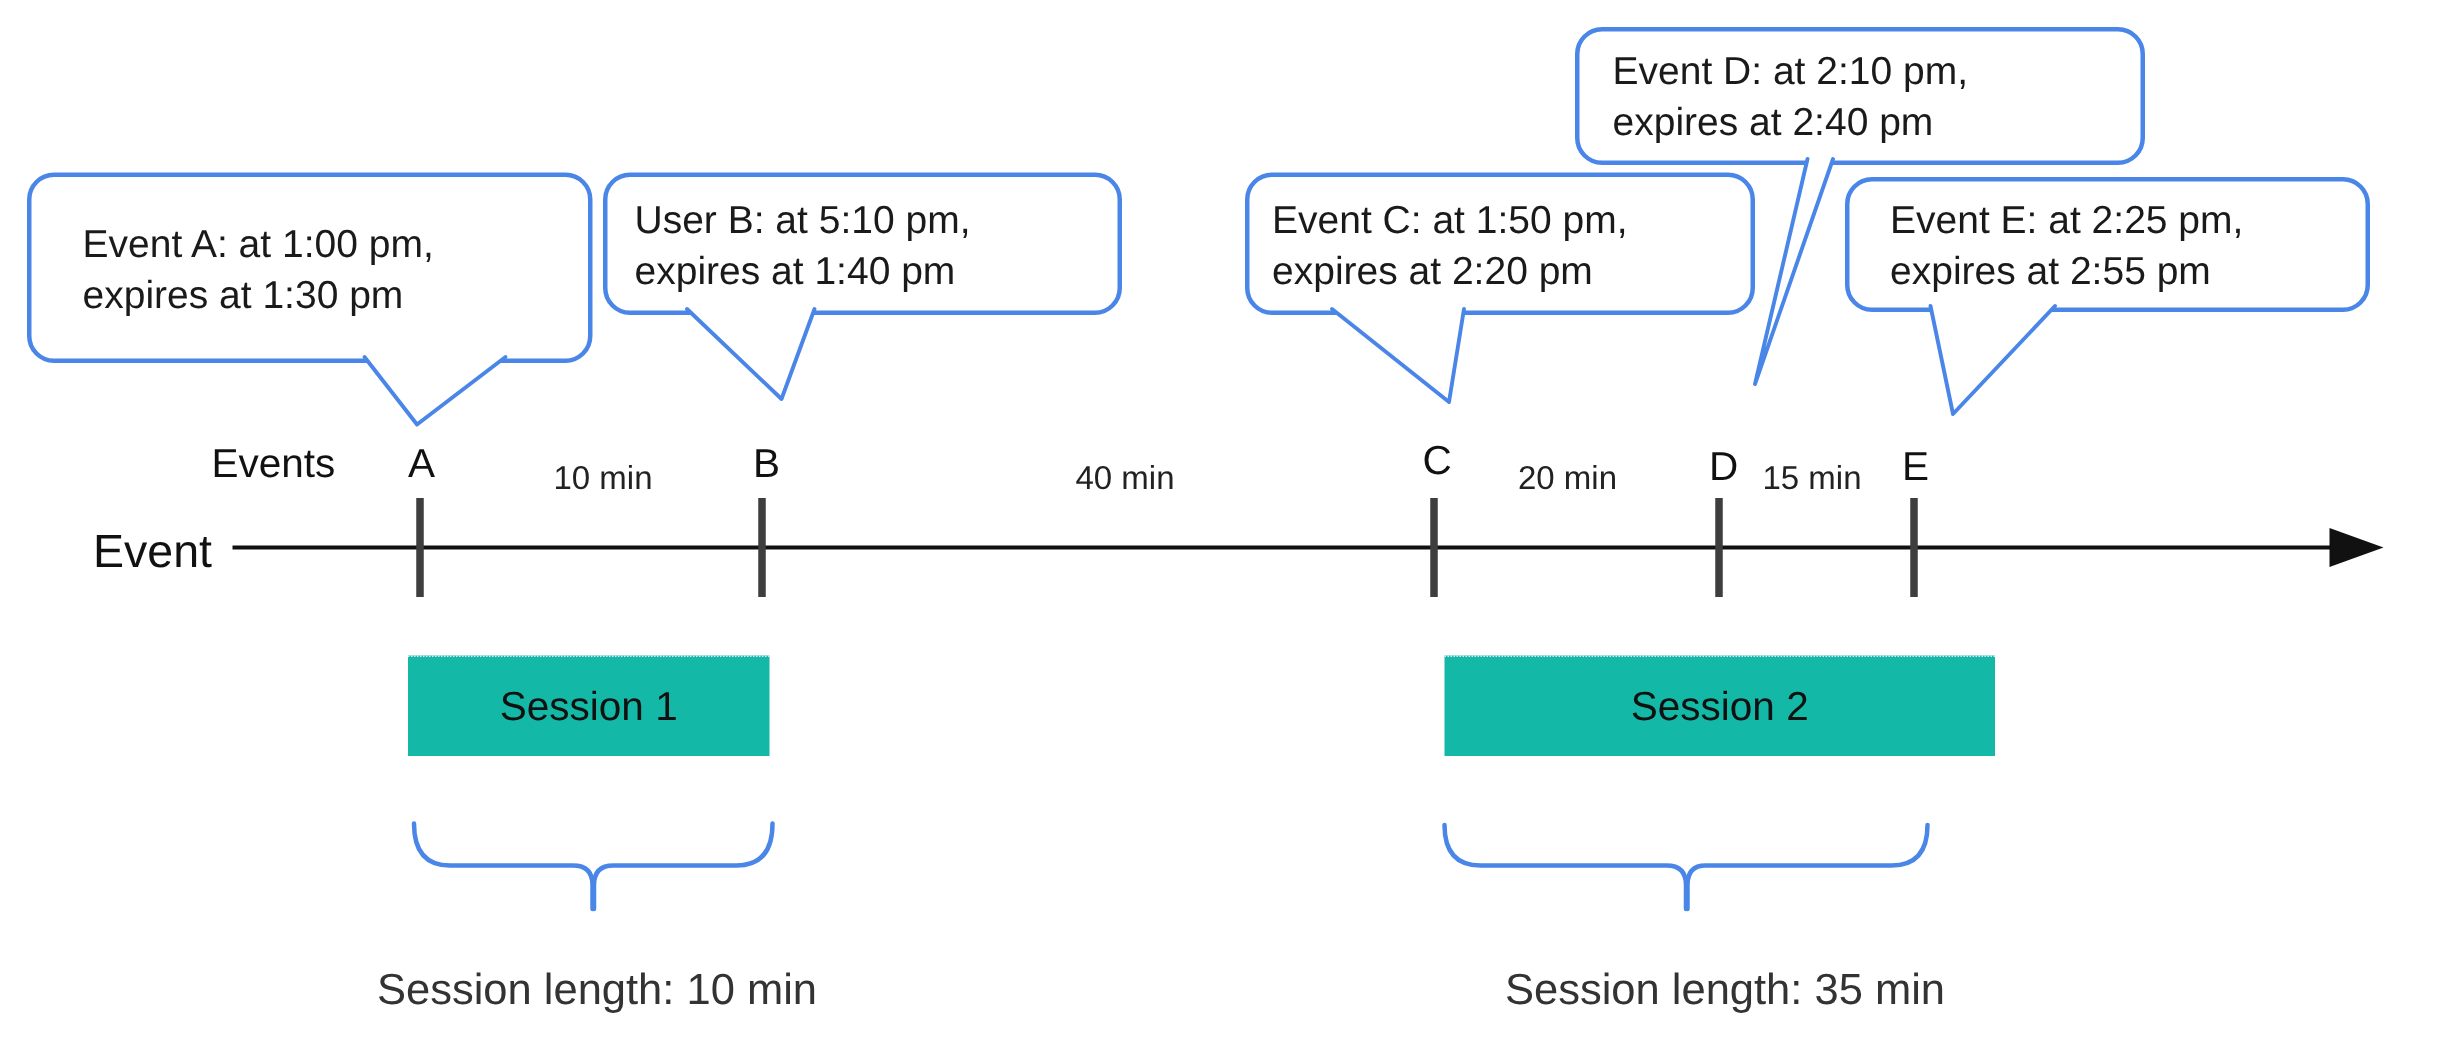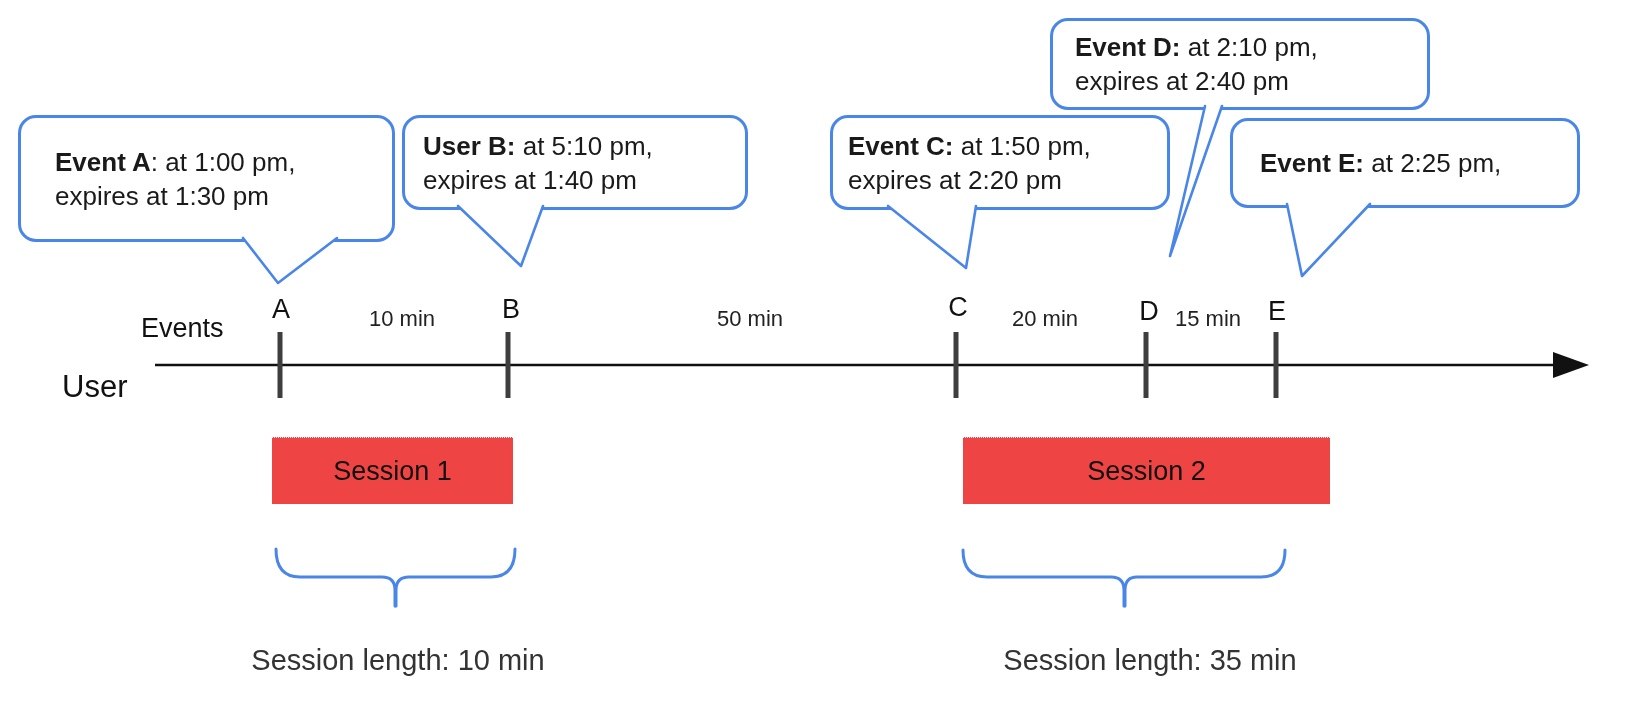--- a/index.html
+++ b/index.html
@@ -6,46 +6,46 @@
   #canvas{
     position:relative;width:1634px;height:702px;background:#ffffff;overflow:hidden;
     font-family:"Liberation Sans","DejaVu Sans",sans-serif;color:#111;
   }
   
   .bubble{
     position:absolute;background:#fff;border:3px solid #4a86e8;border-radius:18px;
     box-sizing:border-box;display:flex;flex-direction:column;justify-content:center;
     font-size:26px;line-height:34px;color:#1a1a1a;z-index:2;
   }
-  .bubble .b{font-weight:bold;margin-top:42px;}
+  .bubble .b{font-weight:normal;margin-top:42px;}
   #bubble-a{left:18px;top:115px;width:377px;height:127px;padding-left:34px;}
   #bubble-b{left:402px;top:115px;width:346px;height:95px;padding-left:18px;}
   #bubble-c{left:830px;top:115px;width:340px;height:95px;padding-left:15px;}
   #bubble-d{left:1050px;top:18px;width:380px;height:92px;padding-left:22px;}
   #bubble-e{left:1230px;top:118px;width:350px;height:90px;padding-left:27px;}
   
   #overlay{position:absolute;left:0;top:0;width:1634px;height:702px;z-index:3;pointer-events:none;}
   
-  .lbl{position:absolute;z-index:4;white-space:nowrap;margin-top:19px;}
+  .lbl{position:absolute;z-index:4;white-space:nowrap;}
   #user-label{left:62px;top:350px;font-size:31px;}
   #events-label{left:141px;top:294px;font-size:27px;}
   .letter{position:absolute;transform:translateX(-50%);font-size:27px;z-index:4;white-space:nowrap;}
   #letter-a{left:281px;top:294px;}
   #letter-b{left:511px;top:294px;}
   #letter-c{left:958px;top:292px;}
   #letter-d{left:1149px;top:296px;}
   #letter-e{left:1277px;top:296px;}
   .interval{position:absolute;transform:translateX(-50%);font-size:22px;color:#222;z-index:4;white-space:nowrap;text-align:right;}
   #int-1{left:402px;top:306px;}
   #int-2{left:750px;top:306px;}
   #int-3{left:1045px;top:306px;}
   #int-4{left:1208px;top:306px;}
   
   .session{
-    position:absolute;background:#ef4444;display:flex;align-items:center;justify-content:center;
+    position:absolute;background:#14b8a6;display:flex;align-items:center;justify-content:center;
     font-size:27px;color:#111;z-index:1;border-top:1px dotted #dfe7f7;text-align:center;
   }
   #session-1{left:272px;top:437px;width:241px;height:66px;}
   #session-2{left:963px;top:437px;width:367px;height:66px;}
   .slen{position:absolute;transform:translateX(-50%);font-size:29px;color:#333;z-index:4;white-space:nowrap;}
   #slen-1{left:398px;top:644px;}
   #slen-2{left:1150px;top:644px;}
 </style>
 </head>
 <body>
@@ -63,20 +63,21 @@
   <div class="bubble" id="bubble-c">
     <div><span class="b">Event C:</span><span> at 1:50 pm,</span></div>
     <div>expires at 2:20 pm</div>
   </div>
   <div class="bubble" id="bubble-d">
     <div><span class="b">Event D:</span><span> at 2:10 pm,</span></div>
     <div>expires at 2:40 pm</div>
   </div>
   <div class="bubble" id="bubble-e">
     <div><span class="b">Event E:</span><span> at 2:25 pm,</span></div>
+    <div>expires at 2:55 pm</div>
   </div>
 
   <div class="session" id="session-1">
     <span>Session 1</span>
   </div>
   <div class="session" id="session-2">
     <span>Session 2</span>
   </div>
 
   <svg id="overlay" viewBox="0 0 1634 702">
@@ -116,30 +117,30 @@
     <g fill="none" stroke="#4a86e8" stroke-width="3" stroke-linecap="round">
       <path d="M276,549 Q276,577 300,577 L382,577 Q395,577 395,590 L395,606"></path>
       <path d="M515,549 Q515,577 491,577 L409,577 Q396,577 396,590 L396,606"></path>
     </g>
     <g fill="none" stroke="#4a86e8" stroke-width="3" stroke-linecap="round">
       <path d="M963,550 Q963,577 987,577 L1111,577 Q1124,577 1124,590 L1124,606"></path>
       <path d="M1285,550 Q1285,577 1261,577 L1137,577 Q1125,577 1125,590 L1125,606"></path>
     </g>
   </svg>
 
-  <div class="lbl" id="user-label">User</div>
+  <div class="lbl" id="user-label">Event</div>
   <div class="lbl" id="events-label">Events</div>
 
   <div class="letter" id="letter-a">A</div>
   <div class="letter" id="letter-b">B</div>
   <div class="letter" id="letter-c">C</div>
   <div class="letter" id="letter-d">D</div>
   <div class="letter" id="letter-e">E</div>
 
   <div class="interval" id="int-1">10 min</div>
-  <div class="interval" id="int-2">50 min</div>
+  <div class="interval" id="int-2">40 min</div>
   <div class="interval" id="int-3">20 min</div>
   <div class="interval" id="int-4">15 min</div>
 
   <div class="slen" id="slen-1">Session length: 10 min</div>
   <div class="slen" id="slen-2">Session length: 35 min</div>
 
 </div>
 
 </body></html>

